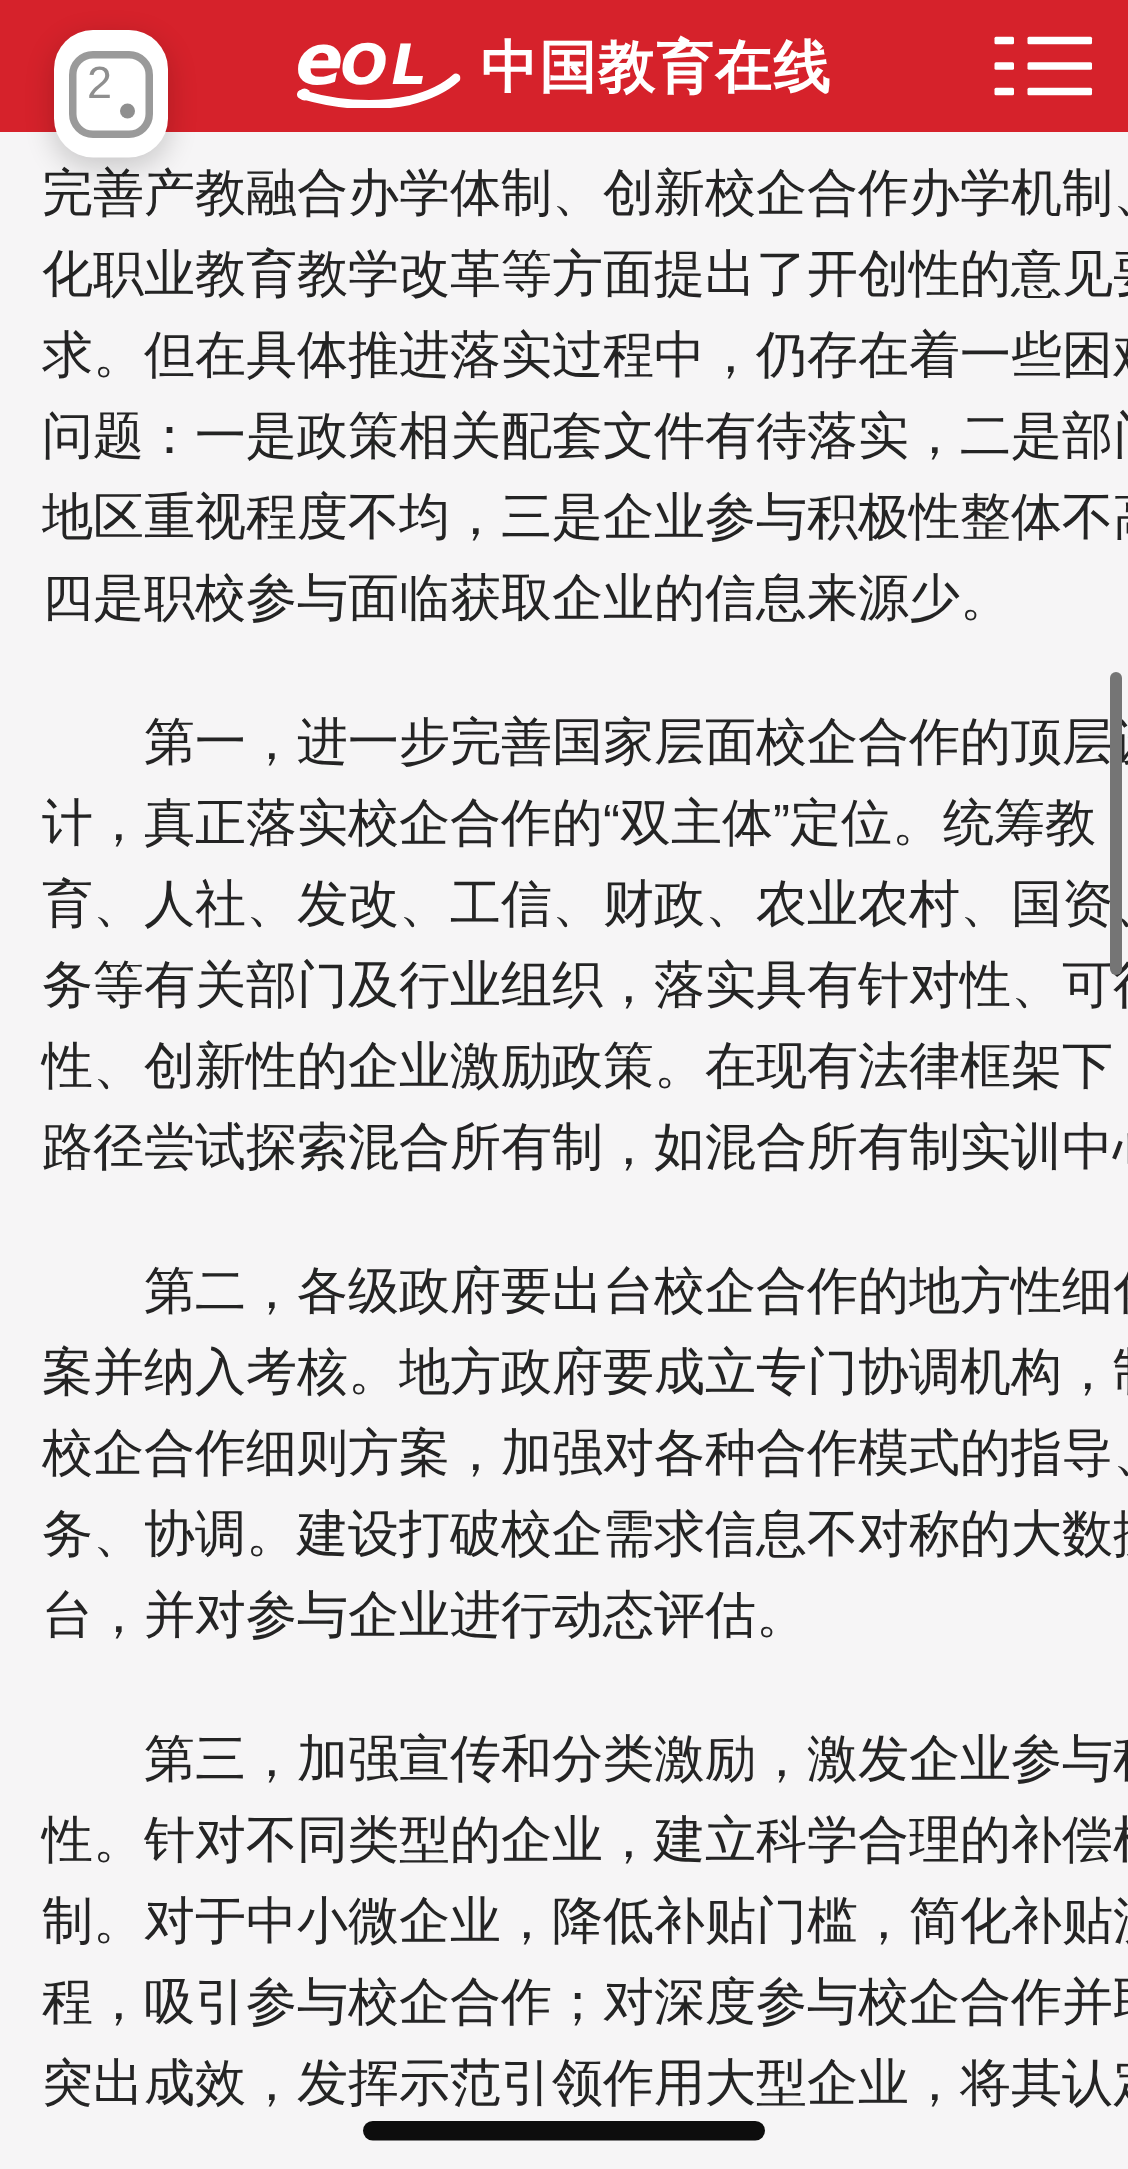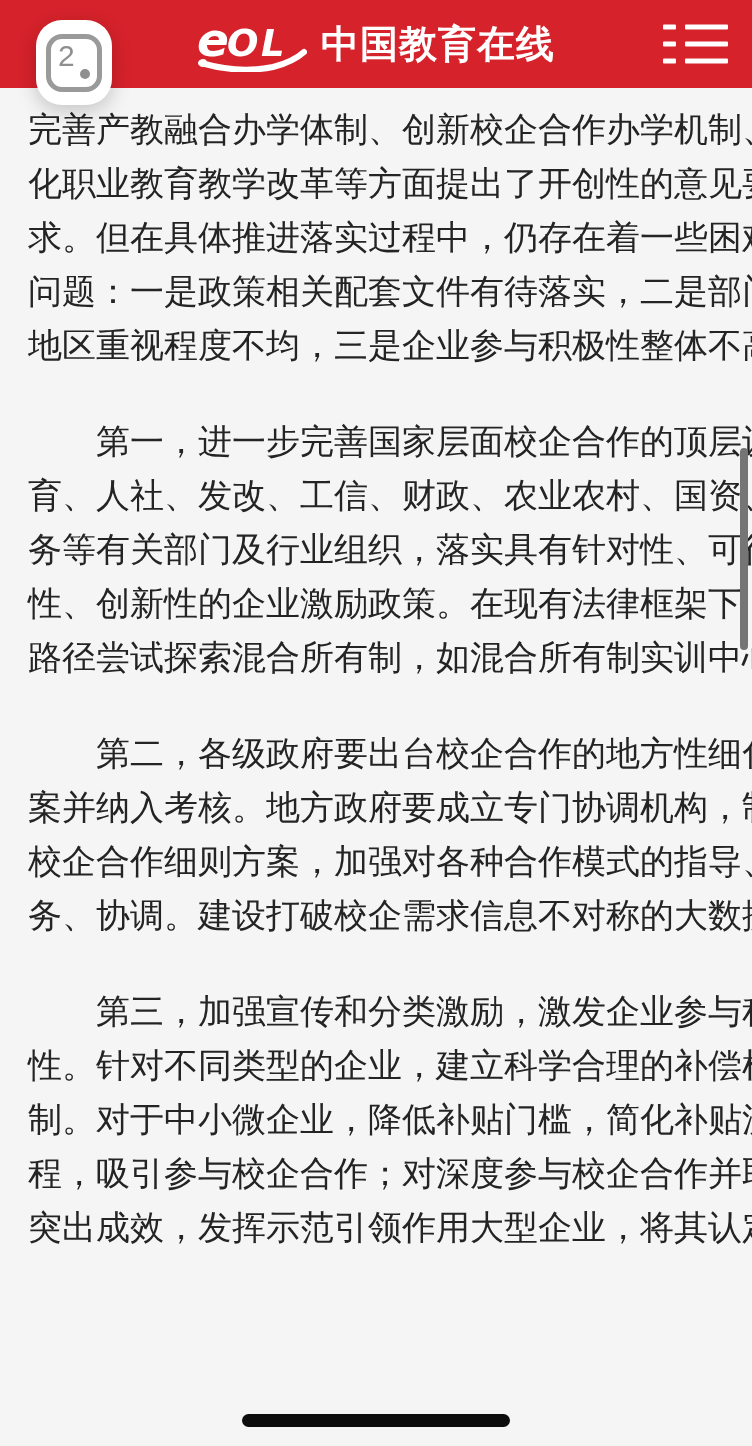--- a/index.html
+++ b/index.html
@@ -171,33 +171,36 @@
     </span>
   </button>
 
   <main class="article">
       <div class="para">
         <div class="line">完善产教融合办学体制、创新校企合作办学机制、深</div>
         <div class="line">化职业教育教学改革等方面提出了开创性的意见要</div>
         <div class="line">求。但在具体推进落实过程中，仍存在着一些困难和</div>
         <div class="line">问题：一是政策相关配套文件有待落实，二是部门和</div>
         <div class="line">地区重视程度不均，三是企业参与积极性整体不高，</div>
+        <div class="line lastline">四是职校参与面临获取企业的信息来源少。</div>
       </div>
       <div class="para">
         <div class="line indent">第一，进一步完善国家层面校企合作的顶层设</div>
+        <div class="line">计，真正落实校企合作的“双主体”定位。统筹教</div>
         <div class="line">育、人社、发改、工信、财政、农业农村、国资、税</div>
         <div class="line">务等有关部门及行业组织，落实具有针对性、可行</div>
         <div class="line">性、创新性的企业激励政策。在现有法律框架下，多</div>
         <div class="line">路径尝试探索混合所有制，如混合所有制实训中心、</div>
       </div>
       <div class="para">
         <div class="line indent">第二，各级政府要出台校企合作的地方性细化方</div>
         <div class="line">案并纳入考核。地方政府要成立专门协调机构，制定</div>
         <div class="line">校企合作细则方案，加强对各种合作模式的指导、服</div>
         <div class="line">务、协调。建设打破校企需求信息不对称的大数据平</div>
+        <div class="line lastline">台，并对参与企业进行动态评估。</div>
       </div>
       <div class="para">
         <div class="line indent">第三，加强宣传和分类激励，激发企业参与积极</div>
         <div class="line">性。针对不同类型的企业，建立科学合理的补偿机</div>
         <div class="line">制。对于中小微企业，降低补贴门槛，简化补贴流</div>
         <div class="line">程，吸引参与校企合作；对深度参与校企合作并取得</div>
         <div class="line">突出成效，发挥示范引领作用大型企业，将其认定为</div>
       </div>
     </main>
 

